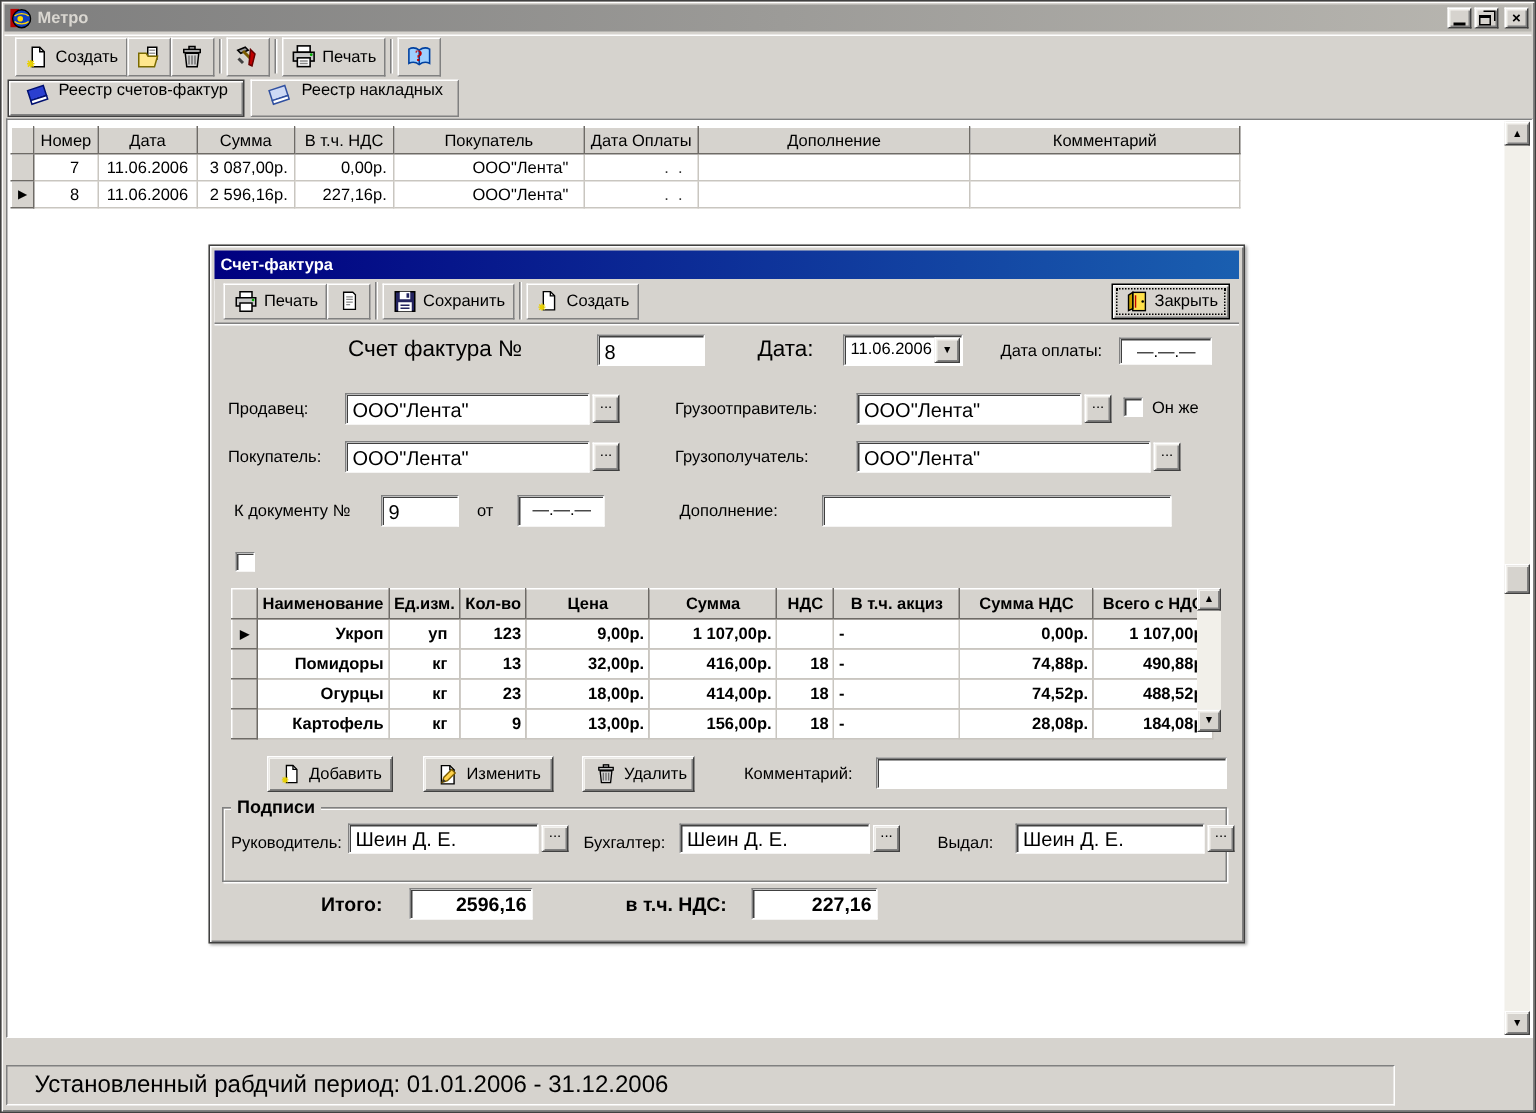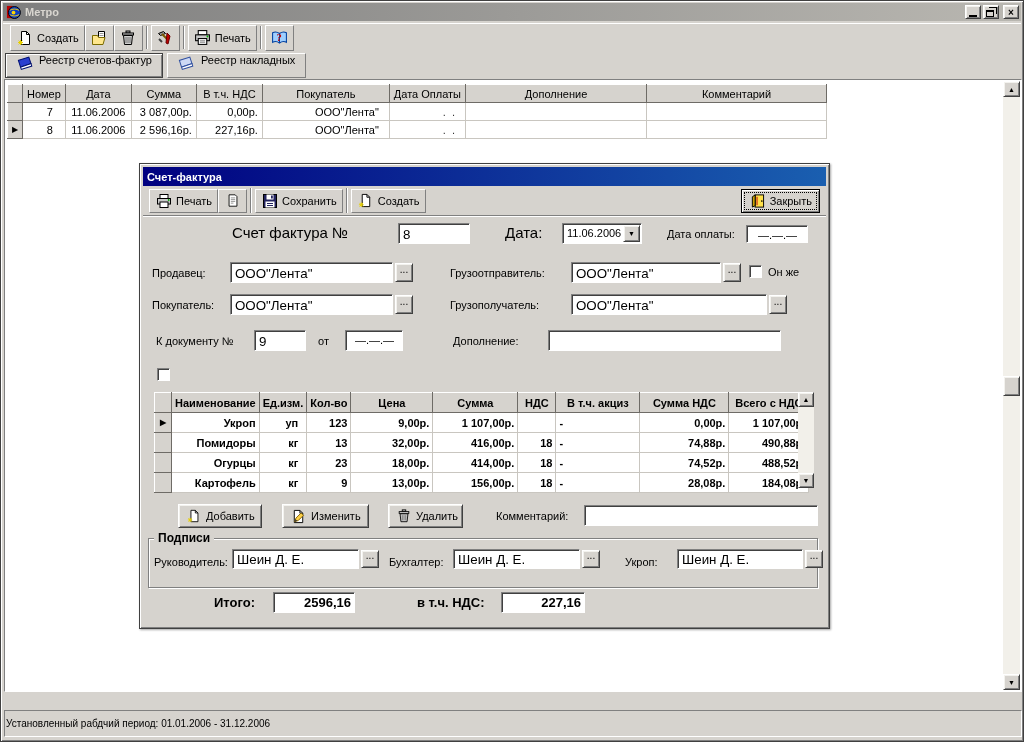--- a/index.html
+++ b/index.html
@@ -98,23 +98,23 @@
   table.items { border-collapse:collapse; table-layout:fixed; }
   table.items th, table.items td { height:20px; font-weight:bold; font-size:11px;
     padding:0 3px; overflow:hidden; white-space:nowrap;margin-top:48px; }
   table.items th { background:#d6d3ce; border:1px solid; border-color:#fff #6e6b66 #6e6b66 #fff; text-align:center; }
   table.items td { border:1px solid #c9c6c0; background:#fff; }
   table.items td.sel { background:#d6d3ce; border:1px solid; border-color:#fff #6e6b66 #6e6b66 #fff;
     font-size:8px; text-align:center; padding:0; }
   .items-scroll { background:#f2f0ea; }
 
   
-  .statusbar { position:absolute; left:3px; top:709px; width:1018px; height:27px;
-    border:1px solid; border-color:#808080 #fff #fff #808080; font-size:10px;
-    line-height:25px; padding-left:1px; background:#d6d3ce; }
+  .statusbar { position:absolute; left:3px; top:709px; width:926px; height:27px;
+    border:1px solid; border-color:#808080 #fff #fff #808080; font-size:16px;
+    line-height:25px; padding-left:18px; background:#d6d3ce; }
 </style>
 </head>
 <body>
 
 <div class="window">
 
   <div class="titlebar">
     <span class="icon">
       <svg width="15" height="15" viewBox="0 0 16 16">
         <rect x="1" y="1" width="6" height="13" fill="#b80000"></rect>
@@ -497,21 +497,21 @@
       <input class="abs field" style="left: 444px; top: 341px; width: 234px; height: 21px;" value="">
 
       <div class="abs groupbox" style="left:8px;top:374px;width:670px;height:50px"></div>
       <span class="legend abs" style="left:14px;top:367px">Подписи</span>
       <span class="abs lbl" style="left:14px;top:392px">Руководитель:</span>
       <input class="abs field" style="left: 92px; top: 385px; width: 127px; height: 20px;" value="Шеин Д. Е.">
       <button class="abs raised dots-btn" style="left:221px;top:386px;height:18px">...</button>
       <span class="abs lbl" style="left:249px;top:392px">Бухгалтер:</span>
       <input class="abs field" style="left: 313px; top: 385px; width: 127px; height: 20px;" value="Шеин Д. Е.">
       <button class="abs raised dots-btn" style="left:442px;top:386px;height:18px">...</button>
-      <span class="abs lbl" style="left:485px;top:392px">Укроп:</span>
+      <span class="abs lbl" style="left:485px;top:392px">Выдал:</span>
       <input class="abs field" style="left: 537px; top: 385px; width: 126px; height: 20px;" value="Шеин Д. Е.">
       <button class="abs raised dots-btn" style="left:665px;top:386px;height:18px">...</button>
 
       <span class="abs lbl" style="left:74px;top:431px;font-weight:bold;font-size:13px">Итого:</span>
       <div class="abs field total-box" style="left:133px;top:428px;width:82px;height:21px">2596,16</div>
       <span class="abs lbl" style="left:277px;top:431px;font-weight:bold;font-size:13px">в т.ч. НДС:</span>
       <div class="abs field total-box" style="left:361px;top:428px;width:84px;height:21px">227,16</div>
     </div>
   </div>
 

